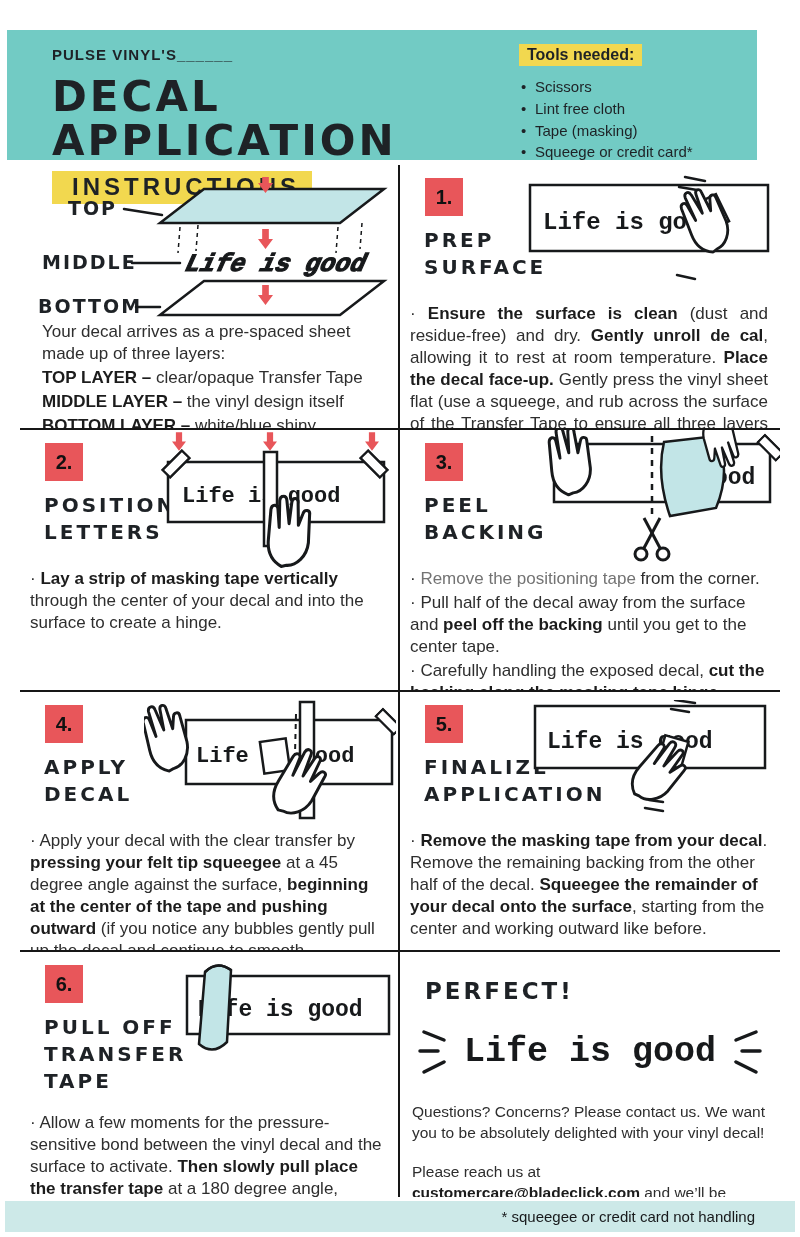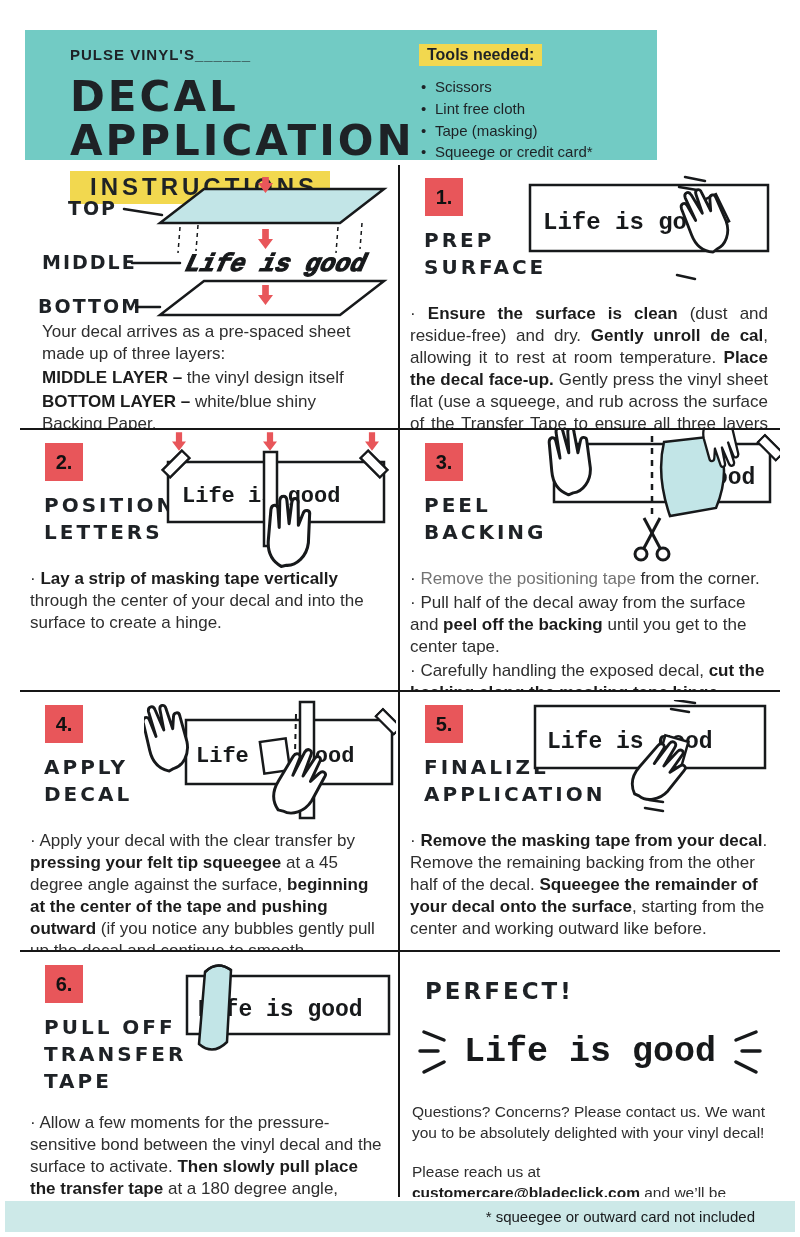--- a/index.html
+++ b/index.html
@@ -5,21 +5,21 @@
   :root{
     --teal:#72cbc4; --teal-light:#cde9e8; --illus-teal:#c2e5e7;
     --red:#e8565a; --yellow:#f2d84f; --ink:#1e2226; --body:#2e2e2e;
   }
   *{box-sizing:border-box; margin:0; padding:0;}
   html,body{width:800px; background:#fff;}
   body{font-family:"Liberation Sans", sans-serif; color:var(--body);}
   .page{position:relative; width:800px; height:1237px; background:#fff; overflow:hidden;}
 
   
-  .header{position:absolute; left:25px; top:30px; width:632px; height:130px;
+  .header{position:absolute; left:7px; top:30px; width:750px; height:130px;
           background:var(--teal); display:flex; padding:12px 20px 0 45px;}
   .header-left{flex:1;}
   .brand{font-size:15px; font-weight:bold; letter-spacing:1px; color:var(--ink); padding-top:4px;}
   .main-title{font-family:"DejaVu Sans", sans-serif; font-weight:bold; font-size:42px;
               letter-spacing:3px; color:var(--ink); line-height:1.05; margin-top:12px;}
   .subtitle{display:inline-block; background:var(--yellow); color:var(--ink);
             font-size:24px; font-weight:600; letter-spacing:4px; padding:2px 12px 3px 20px; margin-top:8px;}
   .tools{width:218px; padding-top:2px;}
   .tools-label{display:inline-block; background:var(--yellow); font-size:16px; font-weight:600;
                color:var(--ink); padding:2px 8px;}
@@ -124,20 +124,21 @@
         <line x1="148" y1="50" x2="146" y2="76" stroke="#17191b" stroke-width="1.5" stroke-dasharray="4,4"></line>
         <line x1="166" y1="48" x2="164" y2="74" stroke="#17191b" stroke-width="1.5" stroke-dasharray="4,4"></line>
         <line x1="306" y1="50" x2="304" y2="76" stroke="#17191b" stroke-width="1.5" stroke-dasharray="4,4"></line>
         <line x1="330" y1="46" x2="328" y2="72" stroke="#17191b" stroke-width="1.5" stroke-dasharray="4,4"></line>
         <use href="#arrowd" x="226" y="-4" width="15" height="20"></use>
         <use href="#arrowd" x="226" y="52" width="15" height="20"></use>
         <use href="#arrowd" x="226" y="108" width="15" height="20"></use>
       </svg>
       <div class="body pad-wide">
         <p class="lead">Your decal arrives as a pre-spaced sheet made up of three layers:</p>
+        <p class="layer-line"><span class="b">TOP LAYER –</span><span> clear/opaque Transfer Tape</span></p>
         <p class="layer-line"><span class="b">MIDDLE LAYER –</span><span> the vinyl design itself</span></p>
         <p class="layer-line"><span class="b">BOTTOM LAYER –</span><span> white/blue shiny Backing Paper.</span></p>
       </div>
     </div>
 
     <div class="cell">
       <div class="cell-head">
         <div class="badge">1.</div>
         <h3 class="step-title">PREP SURFACE</h3>
         <svg class="illus" style="right:8px; top:10px" width="245" height="120" viewBox="0 0 245 120">
@@ -289,15 +290,15 @@
         </svg>
       </div>
       <div class="perfect-body">
         <p>Questions? Concerns? Please contact us. We want you to be absolutely delighted with your vinyl decal!</p>
         <p><span>Please reach us at </span><span style="font-weight: bold; color: rgb(28, 28, 28);">customercare@bladeclick.com</span><span> and we’ll be happy to help. Thank you!</span></p>
       </div>
     </div>
 
   </div>
 
-  <div class="footnote">* squeegee or outward card not included</div>
+  <div class="footnote">* squeegee or credit card not handling</div>
 
 </div>
 
 </body></html>

